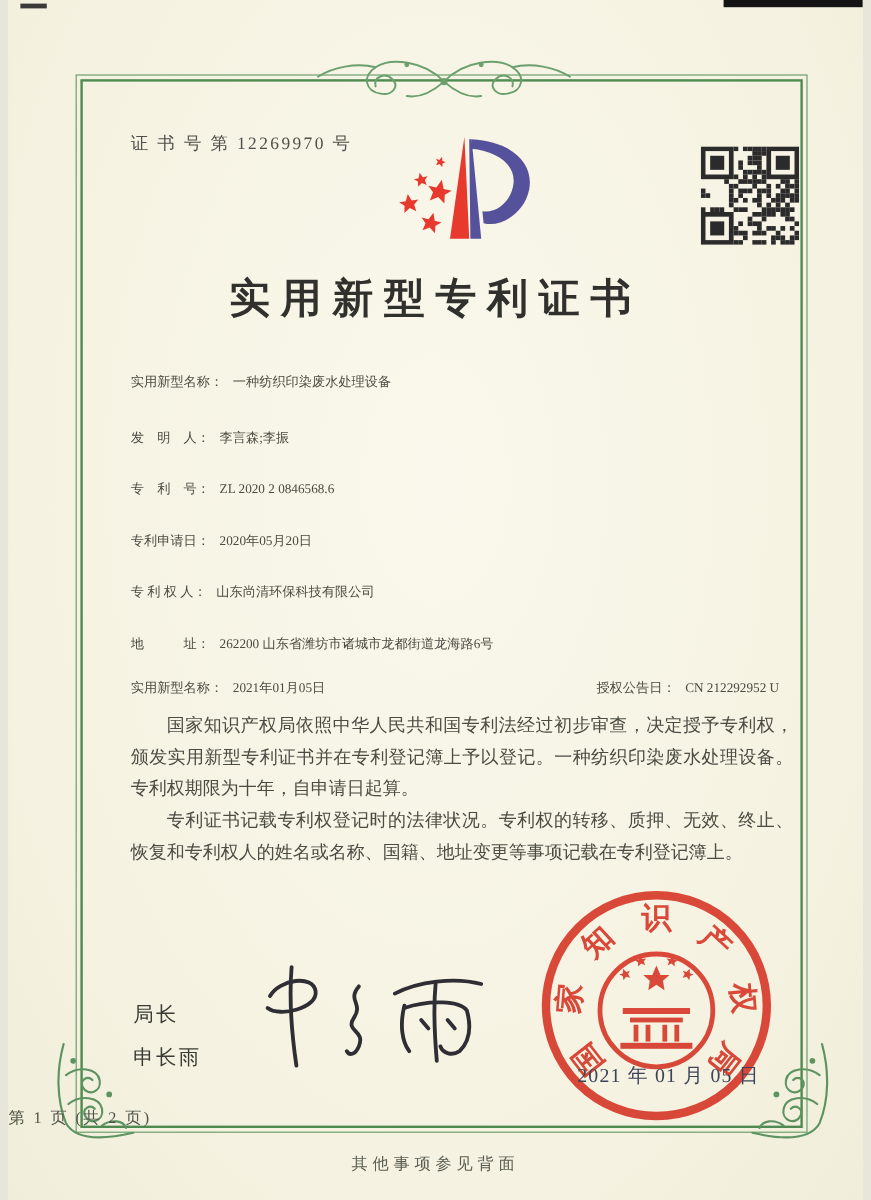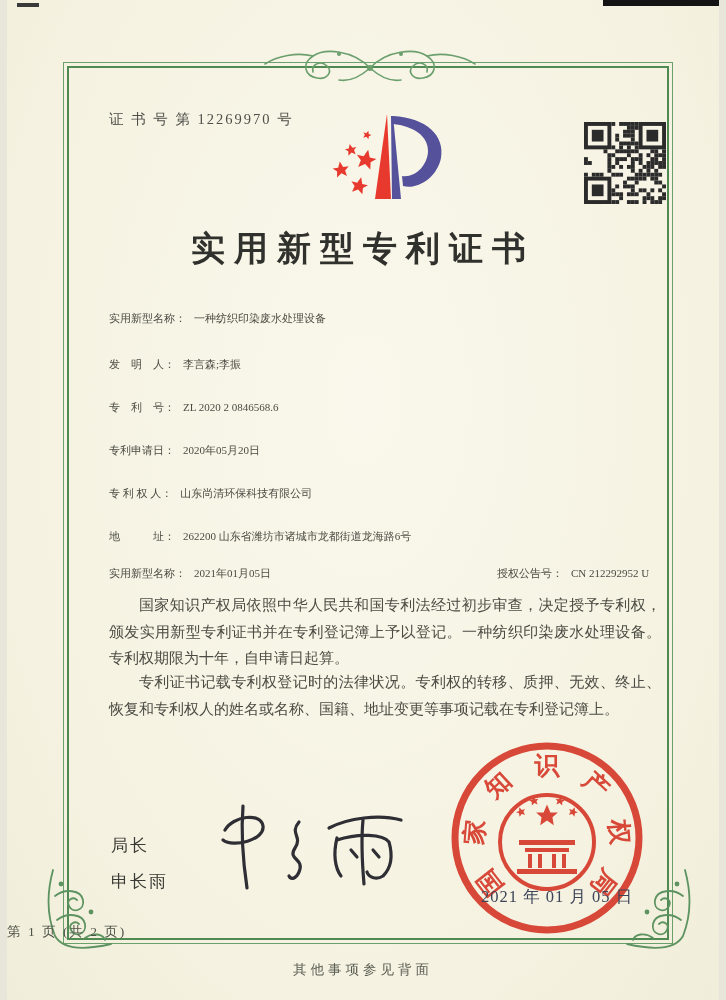--- a/index.html
+++ b/index.html
@@ -302,26 +302,26 @@
     <span class="lab">专 利 权 人：</span><span class="val">山东尚清环保科技有限公司</span>
   </div>
   <div class="row" style="top:529px;">
     <span class="lab">地　　　址：</span><span class="val">262200 山东省潍坊市诸城市龙都街道龙海路6号</span>
   </div>
   <div class="row" style="top:566px;width:552px;">
     <span>
       <span class="lab">实用新型名称：</span><span class="val">2021年01月05日</span>
     </span>
     <span class="grant2">
-      <span class="lab">授权公告号：</span><span class="val">CN 212292952 U</span>
+      <span class="lab">授权公告日：</span><span class="val">CN 212292952 U</span>
     </span>
   </div>
 
   <p class="para" style="top:592px;">国家知识产权局依照中华人民共和国专利法经过初步审查，决定授予专利权，颁发实用新型专利证书并在专利登记簿上予以登记。一种纺织印染废水处理设备。专利权期限为十年，自申请日起算。</p>
-  <p class="para" style="top:671px;font-family:Liberation Mono, monospace;">专利证书记载专利权登记时的法律状况。专利权的转移、质押、无效、终止、恢复和专利权人的姓名或名称、国籍、地址变更等事项记载在专利登记簿上。</p>
+  <p class="para" style="top:671px;">专利证书记载专利权登记时的法律状况。专利权的转移、质押、无效、终止、恢复和专利权人的姓名或名称、国籍、地址变更等事项记载在专利登记簿上。</p>
 
   <div class="sig-title">局长</div>
   <div class="sig-name">申长雨</div>
 
   <svg style="left:196px;top:796px;" width="215" height="100" viewBox="0 0 215 100">
     <g fill="none" stroke="#2e2e34" stroke-width="3.2" stroke-linecap="round" stroke-linejoin="round">
       <path d="M22,34 C30,20 58,16 60,30 C62,44 30,52 20,44"></path>
       <path d="M40,10 C38,35 40,65 44,92"></path>
       <path d="M96,26 C86,38 100,40 92,52 C84,64 102,62 96,76 C93,83 88,84 86,80"></path>
       <path d="M126,32 C145,22 176,18 198,24"></path>

